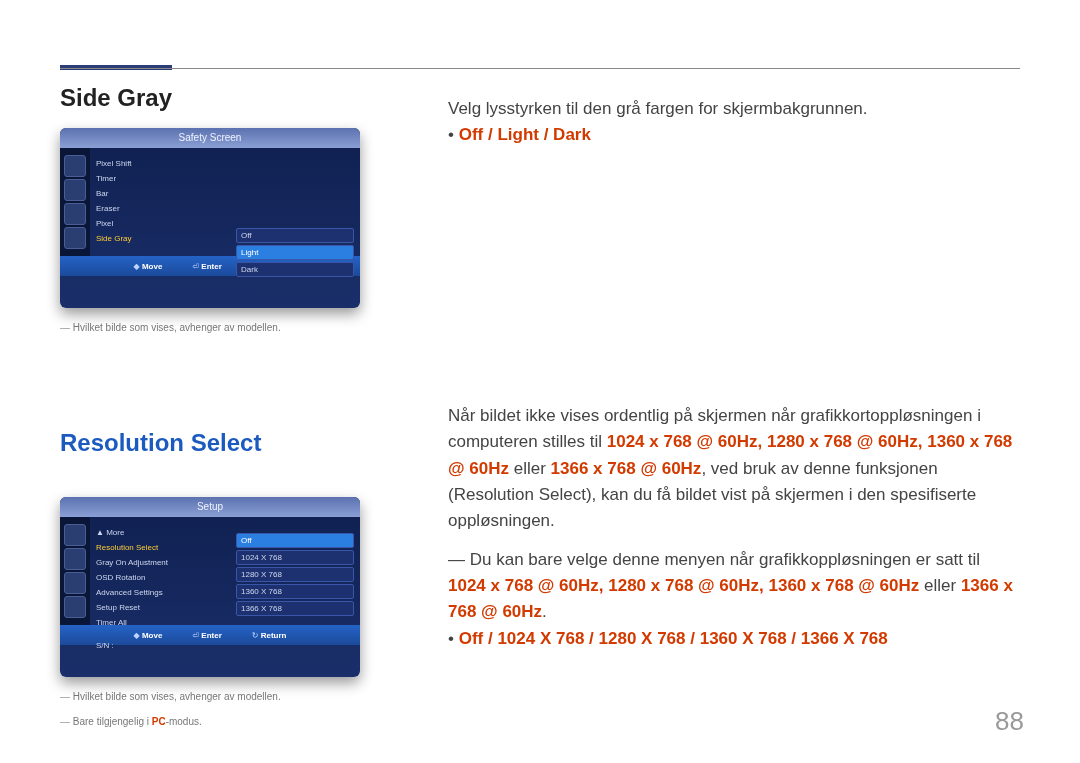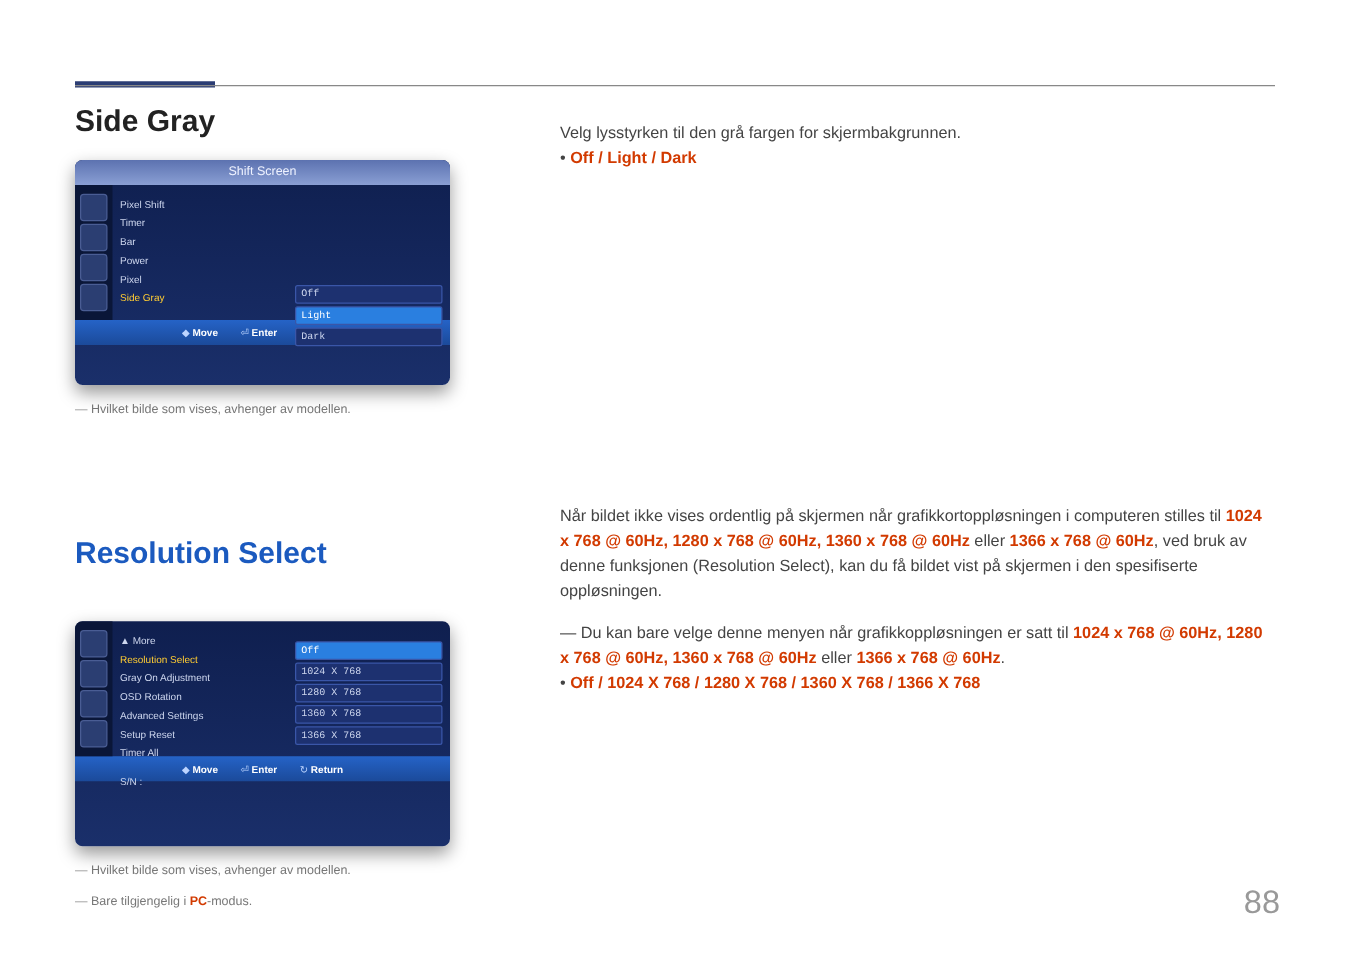--- a/index.html
+++ b/index.html
@@ -38,59 +38,59 @@
     font-size: 10px;
   }
   .osd .body { display: flex; height: 108px; }
   .osd .icons { width: 30px; background: #0a1638; display: flex; flex-direction: column; align-items: center; justify-content: space-around; padding: 6px 0; }
   .osd .icons .ic { width: 22px; height: 22px; border-radius: 3px; background: #2b3e72; border:1px solid #4a5d94; }
   .osd .main { flex: 1; display: flex; }
   .osd .menu { width: 140px; padding: 8px 6px; }
   .osd .menu div { line-height: 15px; white-space: nowrap; }
   .osd .menu .sel { color: #ffcc33; }
   .osd .vals { flex:1; padding: 8px 6px; position: relative; }
-  .osd .valbox { background: #1d3170; border:1px solid #3a56a8; padding:2px 4px; margin-top:2px; border-radius:2px;font-family:Liberation Mono, monospace; }
+  .osd .valbox { background: #1d3170; border:1px solid #3a56a8; padding:2px 4px; margin-top:2px; border-radius:2px; }
   .osd .valbox.sel { background: #2a7fe0; color:#fff; }
   .osd .footer {
     height: 20px; background: linear-gradient(#2563c7,#1b4a9a);
-    display:flex; align-items:center; justify-content:center; gap:18px;
+    display:flex; align-items:center; justify-content:center; gap:30px;
     font-size:8px; color:#bcd4ff;
   }
   .osd .footer span b { color:#fff; }
   .note { font-size: 10px; color: #777; margin-top: 14px; }
   .note::before { content: "― "; color:#999; }
-  .rtxt { font-size: 13px; line-height: 1.55; color: #444; }
+  .rtxt { font-size: 17px; line-height: 1.55; color: #444; }
   .hl { color: #d23a00; font-weight: bold; }
   .pagenum { position:absolute; right:56px; bottom:26px; font-size:26px; color:#999; }
   .spacer { height: 56px; }
 </style>
 </head>
 <body>
 
 <div class="rule-heavy"></div>
 <div class="rule-top"></div>
 
 <div class="content">
   <div class="leftcol">
     <h2 class="section">Side Gray</h2>
     <div class="osd">
-      <div class="titlebar">Shift Screen</div>
+      <div class="titlebar">Safety Screen</div>
       <div class="body">
         <div class="icons">
           <div class="ic"></div>
           <div class="ic"></div>
           <div class="ic"></div>
           <div class="ic"></div>
         </div>
         <div class="main">
           <div class="menu">
             <div>Pixel Shift</div>
             <div>Timer</div>
             <div>Bar</div>
-            <div>Power</div>
+            <div>Eraser</div>
             <div>Pixel</div>
             <div class="sel">Side Gray</div>
           </div>
           <div class="vals" style="padding-top:78px;">
             <div class="valbox">Off</div>
             <div class="valbox sel">Light</div>
             <div class="valbox">Dark</div>
           </div>
         </div>
       </div>
@@ -108,20 +108,21 @@
   </div>
 </div>
 
 <div class="spacer"></div>
 
 <div class="content">
   <div class="leftcol">
     <h2 class="section blue">Resolution Select</h2>
     <div style="height:24px;"></div>
     <div class="osd">
+      <div class="titlebar">Setup</div>
       <div class="body">
         <div class="icons">
           <div class="ic"></div>
           <div class="ic"></div>
           <div class="ic"></div>
           <div class="ic"></div>
         </div>
         <div class="main">
           <div class="menu">
             <div>▲ More</div>

